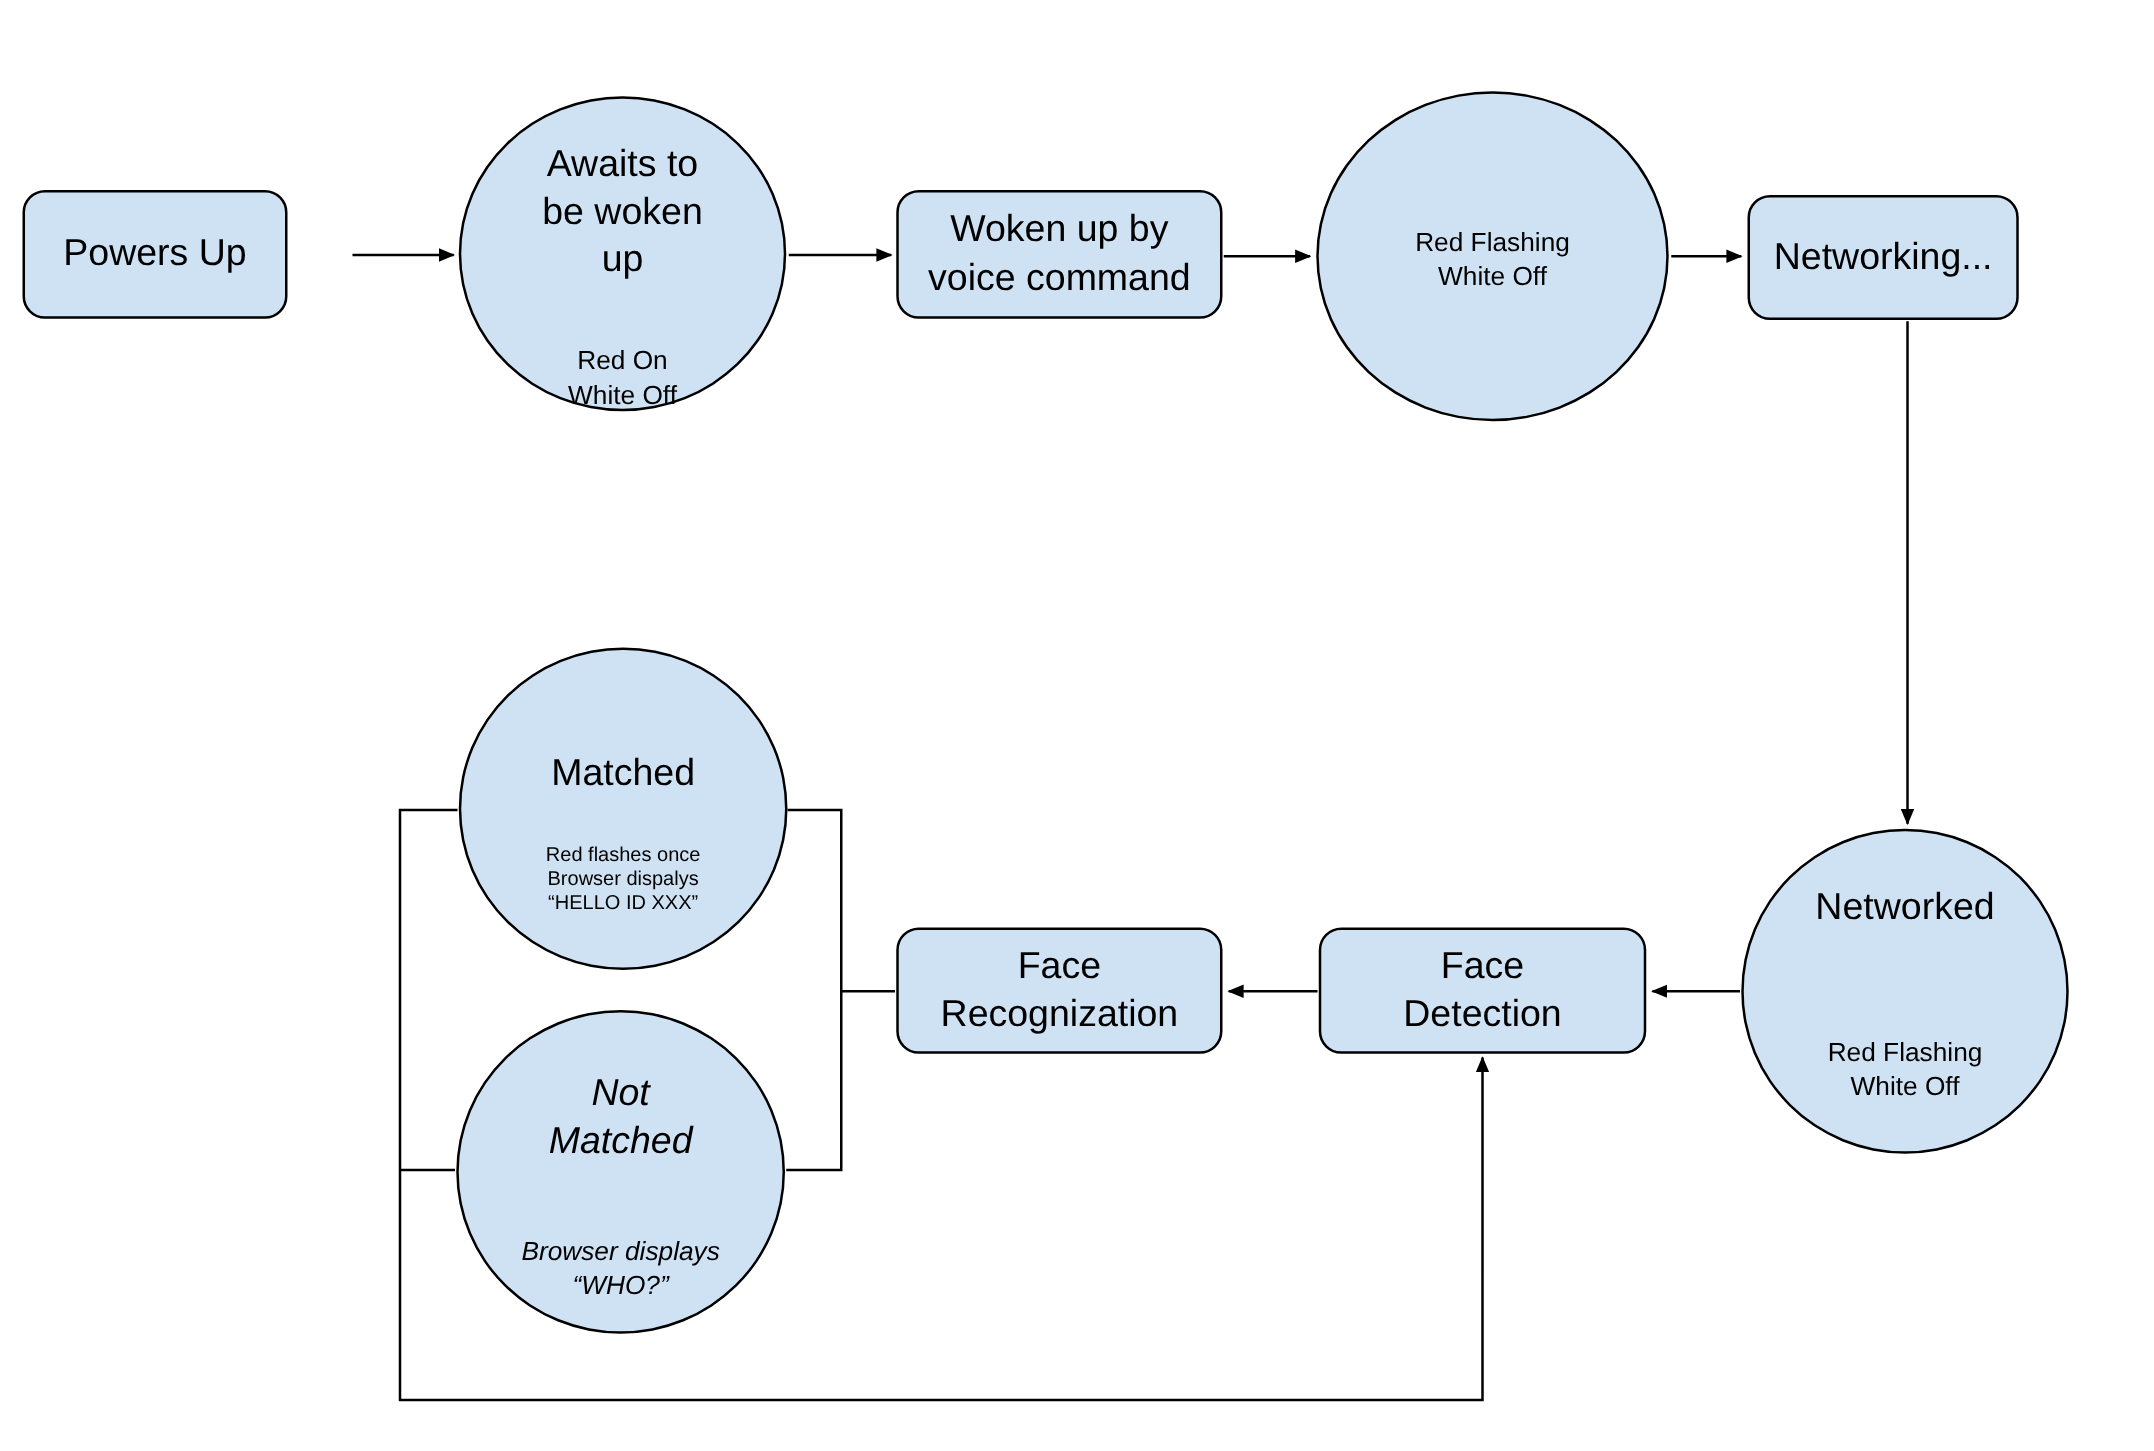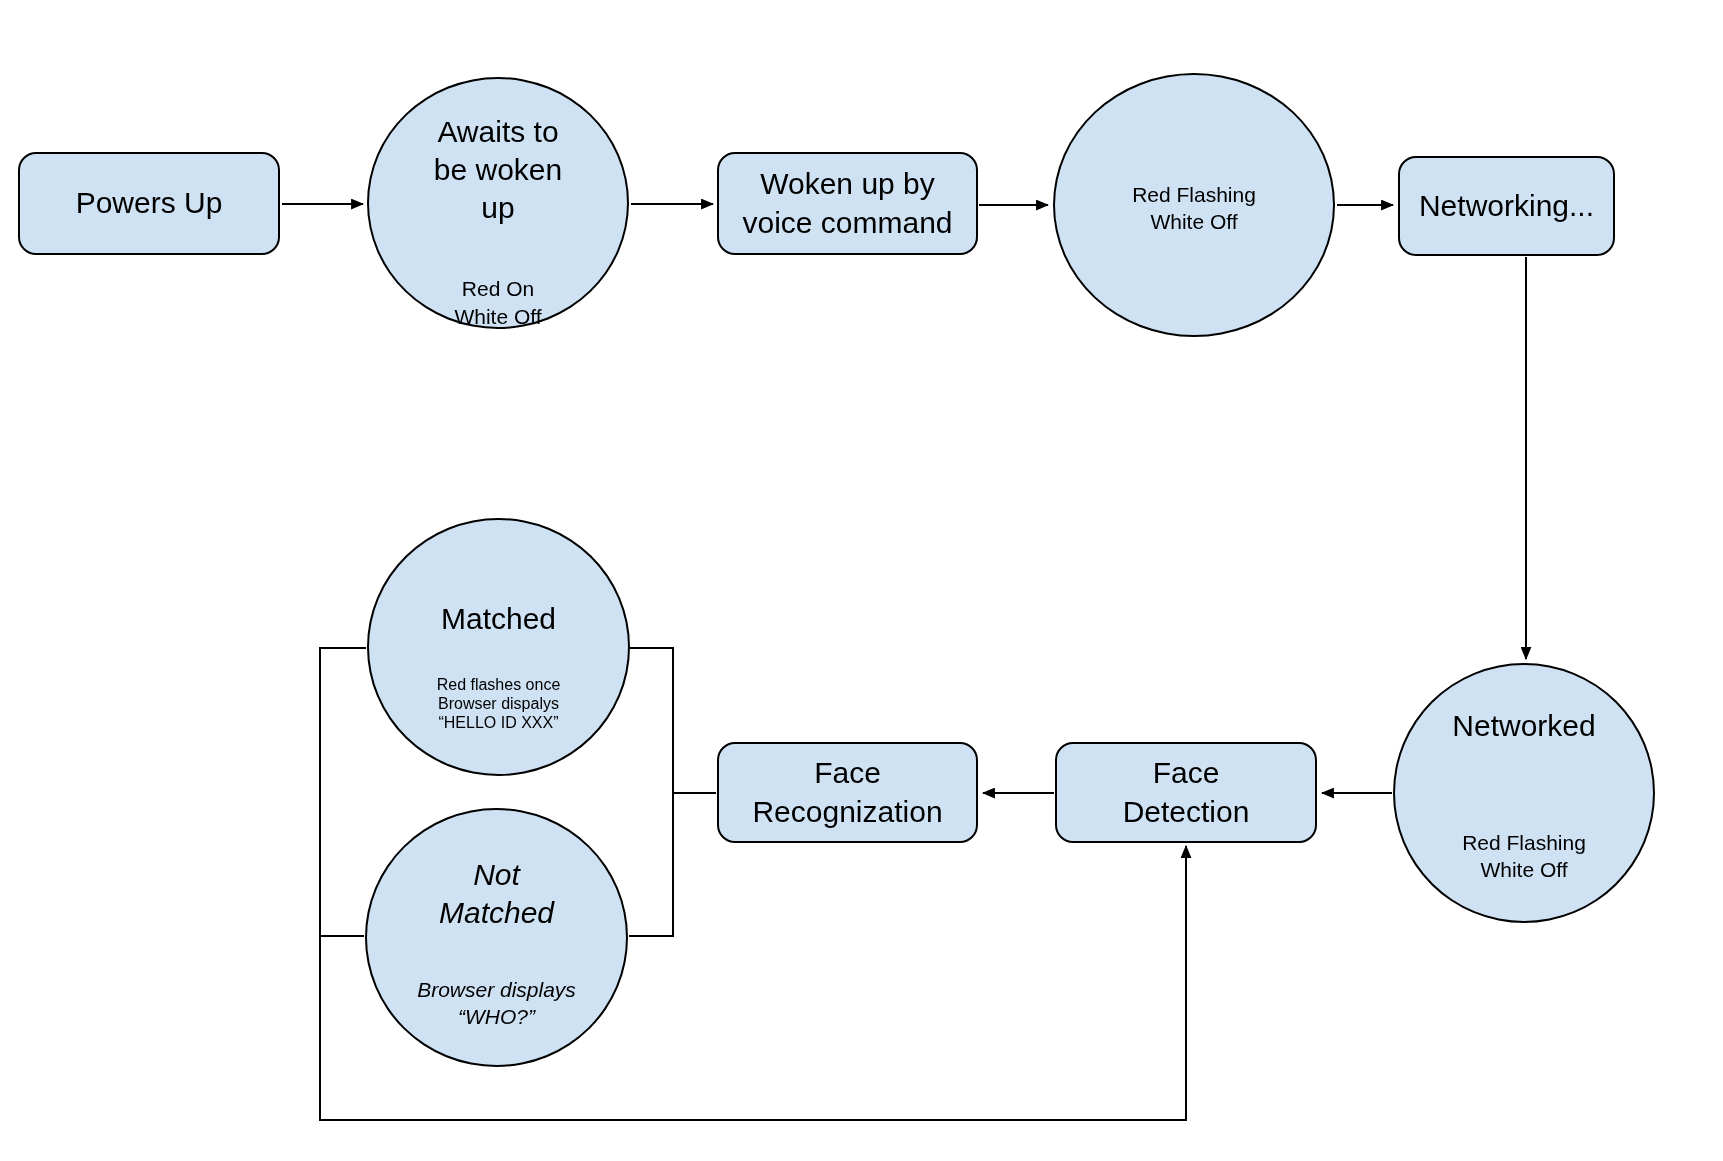--- a/index.html
+++ b/index.html
@@ -79,21 +79,21 @@
     <line class="connector" x1="1392" y1="793" x2="1322" y2="793" marker-end="url(#arrow)"></line>
     <line class="connector" x1="1054" y1="793" x2="983" y2="793" marker-end="url(#arrow)"></line>
 
     <polyline class="connector" points="630,648 673,648 673,936 629,936"></polyline>
     <line class="connector" x1="673" y1="793" x2="716" y2="793"></line>
 
     <polyline class="connector" points="366,648 320,648 320,1120 1186,1120 1186,846" marker-end="url(#arrow)"></polyline>
     <line class="connector" x1="320" y1="936" x2="364" y2="936"></line>
   </svg>
 
-  <div class="node rect" style="left:18px; top:152px; width:262px; height:103px;">
+  <div class="node rect" style="left:18px; top:152px; width:212px; height:103px;">
     <div class="label">Powers Up</div>
   </div>
 
   <div class="node circle" style="left:367px; top:77px; width:262px; height:252px; padding-top:34px;">
     <div class="title">Awaits to
 be woken
 up</div>
     <div class="status" style="margin-top:48px;">Red On
 White Off</div>
   </div>
@@ -131,17 +131,17 @@
   <div class="node circle" style="left:367px; top:518px; width:263px; height:258px; padding-top:80px;">
     <div class="title">Matched</div>
     <div class="status small" style="margin-top:38px;">Red flashes once
 Browser dispalys
 “HELLO ID XXX”</div>
   </div>
 
   <div class="node circle" style="left:365px; top:808px; width:263px; height:259px; padding-top:46px;font-style:italic;">
     <div class="title">Not
 Matched</div>
-    <div class="status" style="margin-top:44px;">Browser displays
+    <div class="status" style="margin-top:56px;">Browser displays
 “WHO?”</div>
   </div>
 
 </div>
 
 </body></html>

